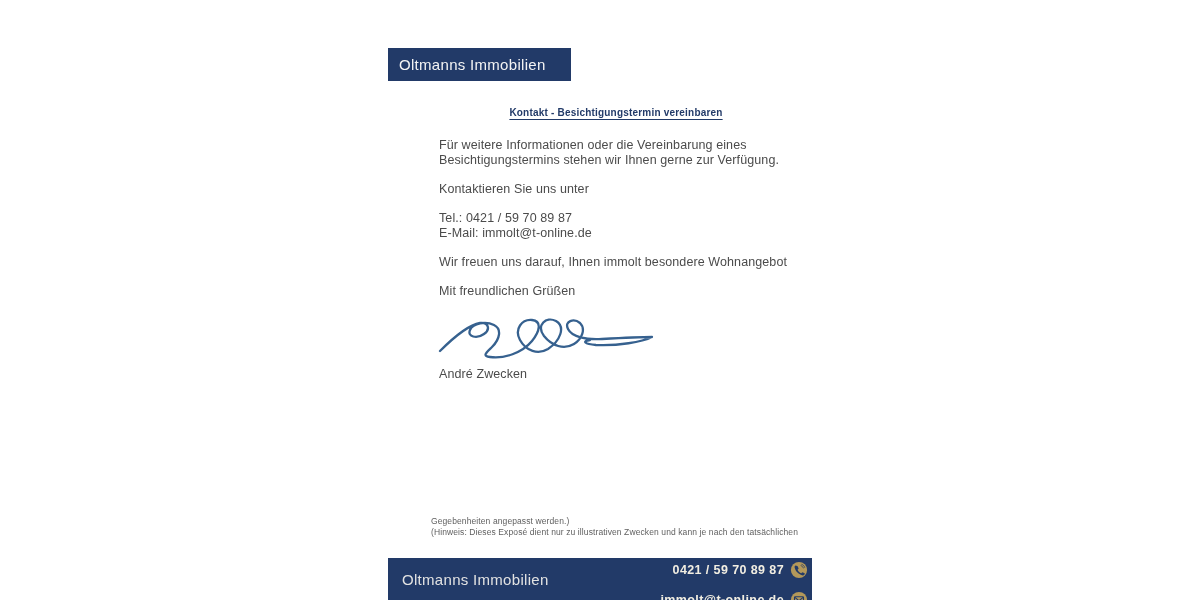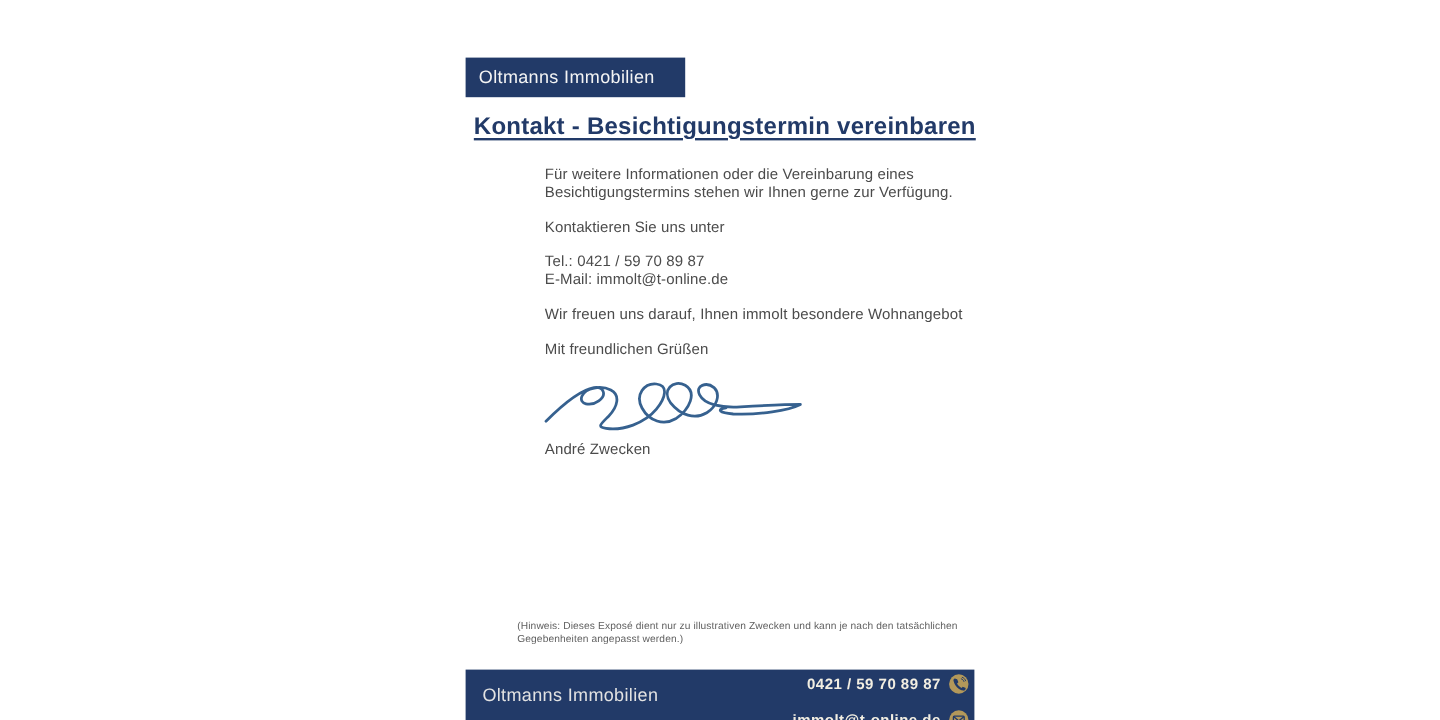--- a/index.html
+++ b/index.html
@@ -10,28 +10,28 @@
   }
   .doc{position:absolute;left:388px;top:0;width:424px;height:600px;background:#ffffff;}
 
   .brand-bar{
     position:absolute;left:0;top:48px;width:183px;height:33px;background:var(--navy);
     display:flex;align-items:center;padding-left:11px;box-sizing:border-box;
     color:#f4f4f4;font-size:15px;letter-spacing:.3px;
   }
 
   .heading{
-    position:absolute;left:0;top:91px;width:100%;margin:4px;text-align:center;
-    font-size:20px;font-weight:bold;color:var(--navy);
+    position:absolute;left:0;top:91px;width:100%;margin:16px;text-align:center;
+    font-size:10px;font-weight:bold;color:var(--navy);
     text-decoration:underline;text-underline-offset:3px;letter-spacing:.2px;
   }
 
   .content{
     position:absolute;left:51px;top:138px;width:350px;
-    color:var(--body);font-size:12.5px;line-height:15px;letter-spacing:.1px;margin-left:15px;
+    color:var(--body);font-size:12.5px;line-height:15px;letter-spacing:.1px;
   }
   .para{margin:0 0 14px 0;}
   .line{display:block;}
 
   .signature{display:block;margin:4px 0 0 -5px;}
   .signer{margin-top:6px;}
 
   .disclaimer{
     position:absolute;left:43px;top:516px;width:375px;
     color:#5f5f5f;font-size:8.5px;line-height:11px;letter-spacing:.1px;
@@ -100,22 +100,22 @@
                  C138 24 152 27 168 26
                  C186 25 206 24 218 24
                  C208 29 184 33 162 32
                  C150 31 148 28 156 27" fill="none" stroke="#36618f" stroke-width="2.3" stroke-linecap="round" stroke-linejoin="round"></path>
       </svg>
 
       <div class="signer">André Zwecken</div>
     </div>
 
     <div class="disclaimer">
+      <span class="line">Gegebenheiten angepasst werden.)</span>
       <span class="line">(Hinweis: Dieses Exposé dient nur zu illustrativen Zwecken und kann je nach den tatsächlichen</span>
-      <span class="line">Gegebenheiten angepasst werden.)</span>
     </div>
 
     <div class="footer">
       <div class="footer-brand">Oltmanns Immobilien</div>
       <div class="footer-contact">
         <div class="contact-row">
           <span class="contact-text">0421 / 59 70 89 87</span>
           <svg class="badge" viewBox="0 0 20 20" aria-hidden="true">
             <circle cx="10" cy="10" r="9" fill="#b3985a"></circle>
             <path d="M6.4 4.9c-.9.3-1.5 1.1-1.3 2 .5 2.4 1.6 4.4 3.2 6 1.6 1.6 3.6 2.7 5.9 3.2.9.2 1.7-.4 2-1.3l.2-1.2-2.7-1.1-1.2 1.2c-1.8-.9-3.2-2.3-4.1-4.1l1.2-1.2-1.1-2.7z" fill="#223a68"></path>

